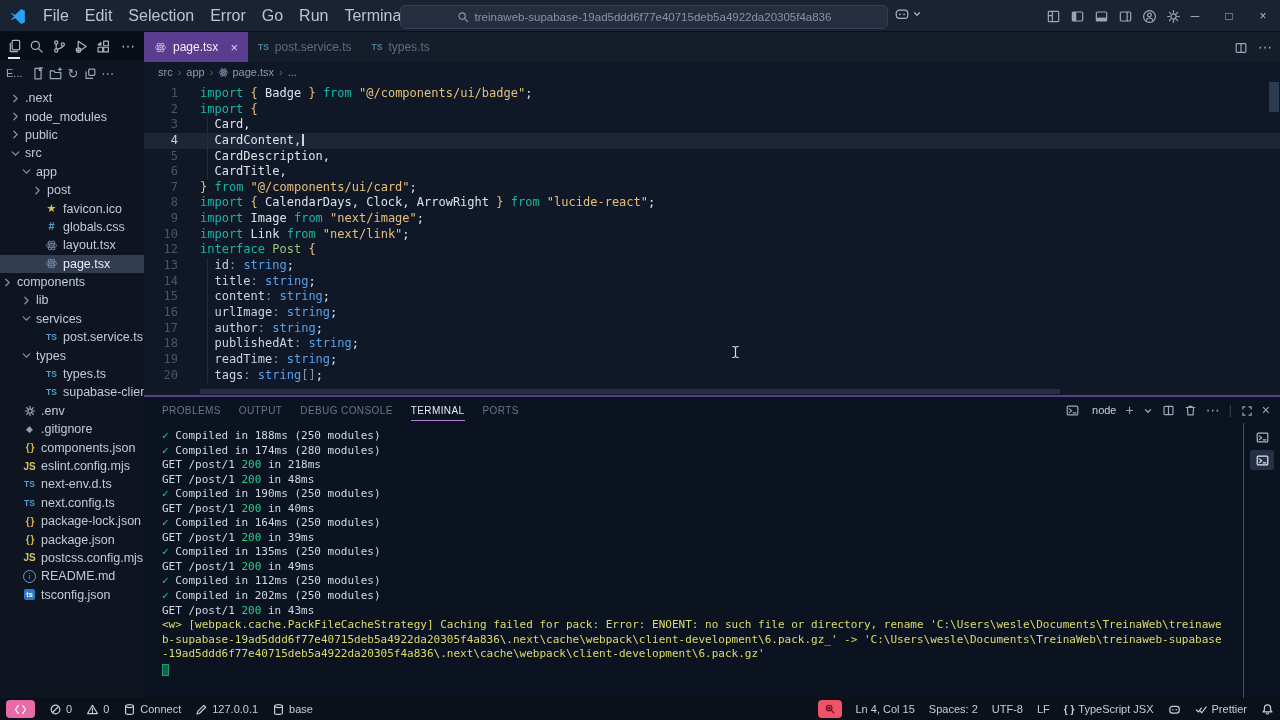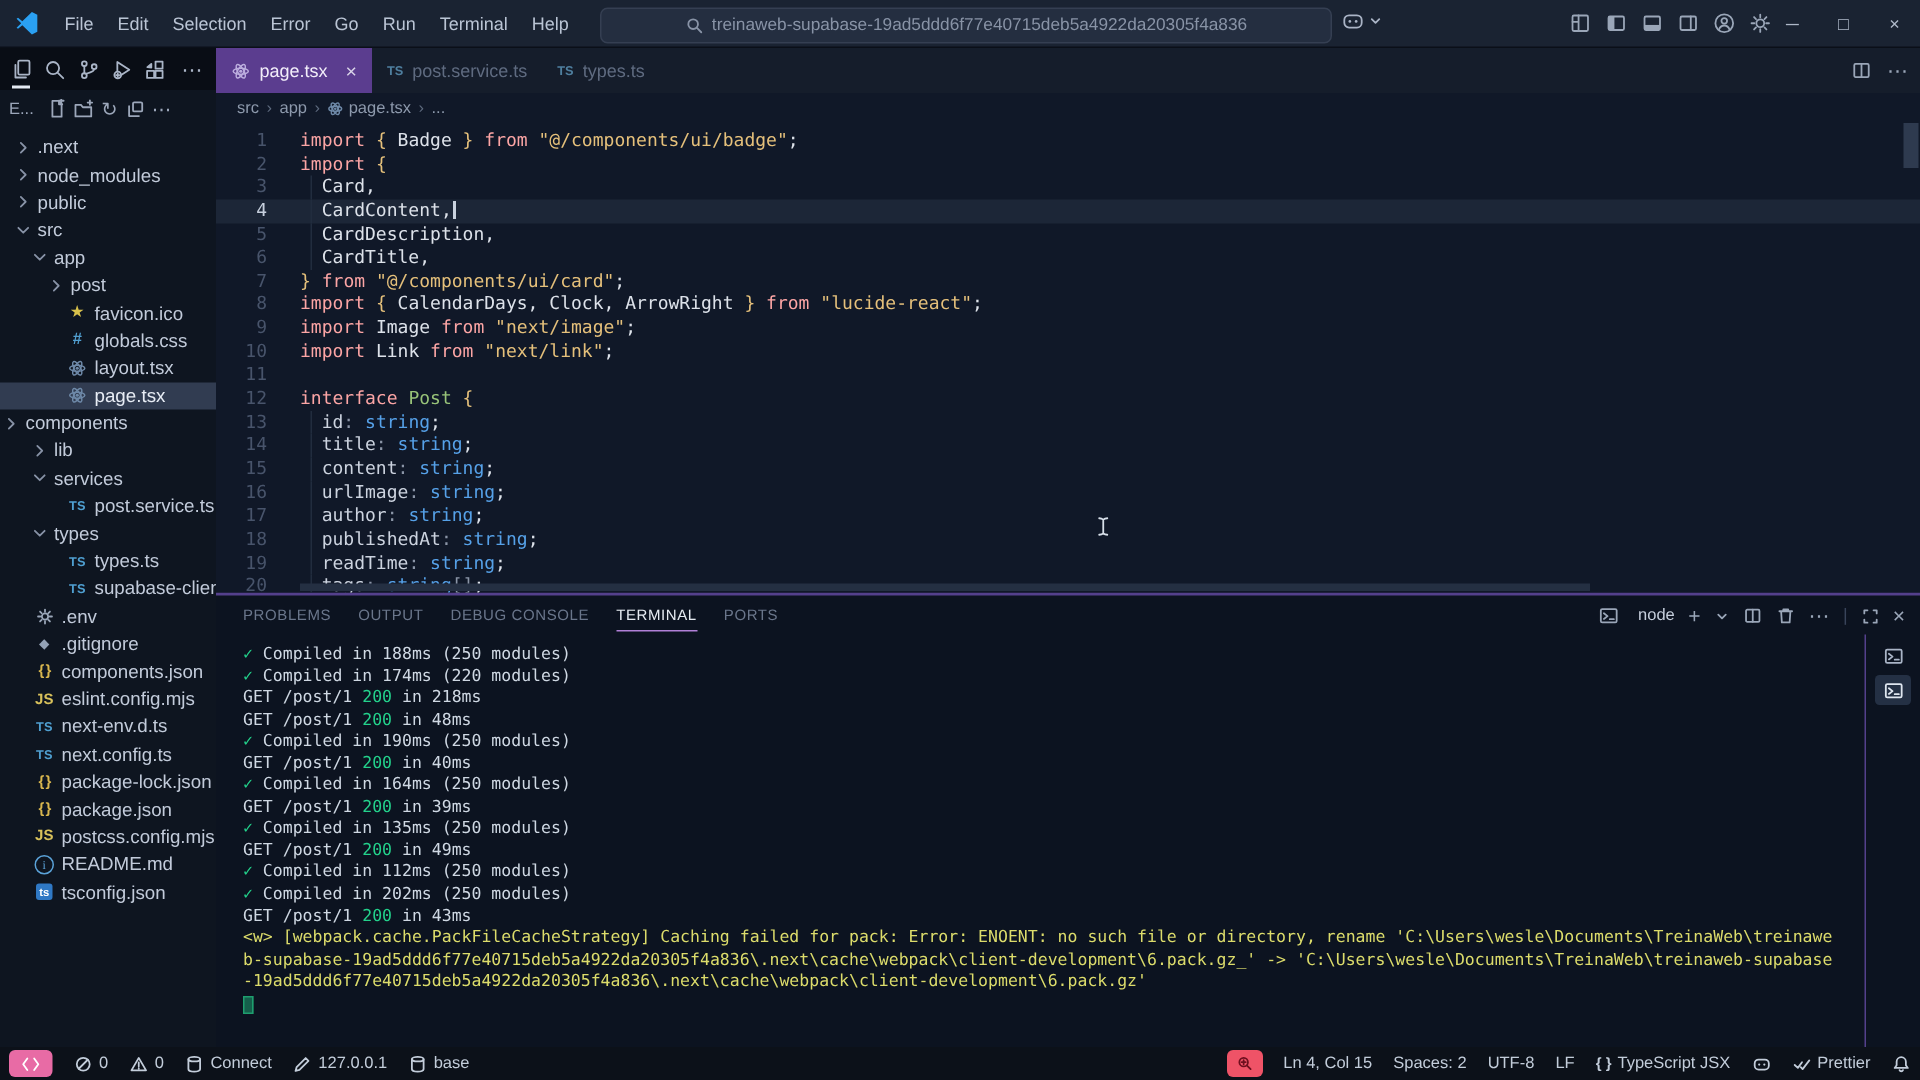--- a/index.html
+++ b/index.html
@@ -4,21 +4,21 @@
 <style>
   html,body{margin:0;padding:0;}
   body{width:1280px;height:720px;background:#0d1420;font-family:"Liberation Sans",sans-serif;overflow:hidden;color:#c3cdda;-webkit-font-smoothing:antialiased;}
   .ic{display:inline-block;vertical-align:middle;flex:none;}
   svg.ic *{vector-effect:non-scaling-stroke;}
   .tic{display:inline-block;vertical-align:middle;line-height:1;flex:none;}
 
   
   #titlebar{position:relative;height:32px;background:#1a2332;display:flex;align-items:center;border-bottom:1px solid #0a0f18;box-sizing:border-box;}
   #logo{margin:0 8px 0 10px;}
-  .menu-item{font-size:12px;color:#bac4d4;padding:3px 8px;border-radius:4px;cursor:default;text-align:center;}
+  .menu-item{font-size:16px;color:#bac4d4;padding:3px 8px;border-radius:4px;cursor:default;text-align:center;}
   #nav-arrows{display:flex;gap:8px;margin-left:22px;color:#8e99ac;}
   #cmd-center{position:absolute;left:400px;top:5px;width:486px;height:22px;background:#242e40;border:1px solid #353f52;border-radius:5px;display:flex;align-items:center;justify-content:center;gap:6px;color:#8893a6;font-size:11.5px;}
   #copilot-btn{position:absolute;left:894px;top:6px;display:flex;align-items:center;gap:2px;color:#aab4c6;}
   #title-actions{position:absolute;left:1046px;top:0;height:32px;display:flex;align-items:center;gap:9px;color:#9aa6b8;}
   #win-controls{position:absolute;right:0;top:0;height:32px;display:flex;}
   .win-btn{width:34px;height:32px;display:flex;align-items:center;justify-content:center;font-size:12px;color:#aeb8c8;}
 
   
   #main{display:flex;height:666px;}
   #sidebar{width:144px;background:#0e1520;display:flex;flex-direction:column;flex:none;}
@@ -48,21 +48,21 @@
   #breadcrumb{height:20px;display:flex;align-items:center;gap:5px;padding-left:14px;font-size:11px;color:#8d99ac;background:#101828;}
   .bc-sep{color:#5d6a7e;}
   #code-wrap{position:relative;height:313px;background:#101828;overflow:hidden;}
   #code{font-family:"DejaVu Sans Mono",monospace;font-size:12px;line-height:15.65px;padding-top:4px;}
   .code-line{height:15.65px;white-space:pre;display:flex;position:relative;}
   .code-line .gut{width:34px;text-align:right;color:#48546b;flex:none;user-select:none;}
   .code-line .ltxt{margin-left:22px;}
   .code-line.cur{background:#1c2637;}
   .code-line.cur .gut{color:#c6cfdd;}
   .code-line.guide::before{content:'';position:absolute;left:63px;top:0;bottom:0;border-left:1px solid #212c3e;}
-  .k{color:#fca5a5;}.i{color:#dde2ea;}.s{color:#e5c07b;}.b{color:#e5c07b;}.p{color:#8b95a7;}.t{color:#56a1e8;}.g{color:#98c379;}.pr{color:#ccd3df;}
+  .k{color:#14b8a6;}.i{color:#dde2ea;}.s{color:#e5c07b;}.b{color:#e5c07b;}.p{color:#8b95a7;}.t{color:#56a1e8;}.g{color:#98c379;}.pr{color:#ccd3df;}
   .caret{display:inline-block;width:1.5px;height:12px;background:#c9d2df;margin-left:1px;vertical-align:-2px;}
   #vscroll{position:absolute;top:0;right:1px;width:10px;height:30px;background:#2e3a4f;}
   #hscroll{position:absolute;bottom:1px;left:56px;width:860px;height:5px;background:#242f42;}
   #ibeam{position:absolute;left:584px;top:260px;color:#d7dfe9;}
 
   
   #panel{height:303px;background:#0c1320;border-top:2px solid #54408c;box-sizing:border-box;display:flex;flex-direction:column;}
   #panel-header{height:26px;display:flex;align-items:center;padding-left:18px;position:relative;flex:none;}
   .ptab{font-size:10px;letter-spacing:.4px;color:#6a768b;margin-right:18px;height:26px;display:flex;align-items:center;position:relative;cursor:default;}
   .ptab.active{color:#e6ebf2;}
@@ -565,21 +565,20 @@
             <div class="code-line"><span class="gut">1</span><span class="ltxt"><span class="k">import</span><span class="i"> </span><span class="b">{</span><span class="i"> Badge </span><span class="b">}</span><span class="i"> </span><span class="k">from</span><span class="i"> </span><span class="s">"@/components/ui/badge"</span><span class="i">;</span></span></div>
             <div class="code-line"><span class="gut">2</span><span class="ltxt"><span class="k">import</span><span class="i"> </span><span class="b">{</span></span></div>
             <div class="code-line guide"><span class="gut">3</span><span class="ltxt"><span class="i">  Card,</span></span></div>
             <div class="code-line cur guide"><span class="gut">4</span><span class="ltxt"><span class="i">  CardContent,</span><span class="caret"></span></span></div>
             <div class="code-line guide"><span class="gut">5</span><span class="ltxt"><span class="i">  CardDescription,</span></span></div>
             <div class="code-line guide"><span class="gut">6</span><span class="ltxt"><span class="i">  CardTitle,</span></span></div>
             <div class="code-line"><span class="gut">7</span><span class="ltxt"><span class="b">}</span><span class="i"> </span><span class="k">from</span><span class="i"> </span><span class="s">"@/components/ui/card"</span><span class="i">;</span></span></div>
             <div class="code-line"><span class="gut">8</span><span class="ltxt"><span class="k">import</span><span class="i"> </span><span class="b">{</span><span class="i"> CalendarDays, Clock, ArrowRight </span><span class="b">}</span><span class="i"> </span><span class="k">from</span><span class="i"> </span><span class="s">"lucide-react"</span><span class="i">;</span></span></div>
             <div class="code-line"><span class="gut">9</span><span class="ltxt"><span class="k">import</span><span class="i"> Image </span><span class="k">from</span><span class="i"> </span><span class="s">"next/image"</span><span class="i">;</span></span></div>
             <div class="code-line"><span class="gut">10</span><span class="ltxt"><span class="k">import</span><span class="i"> Link </span><span class="k">from</span><span class="i"> </span><span class="s">"next/link"</span><span class="i">;</span></span></div>
-            <div class="code-line"><span class="gut">11</span><span class="ltxt"> </span></div>
             <div class="code-line"><span class="gut">12</span><span class="ltxt"><span class="k">interface</span><span class="i"> </span><span class="g">Post</span><span class="i"> </span><span class="b">{</span></span></div>
             <div class="code-line guide"><span class="gut">13</span><span class="ltxt"><span class="pr">  id</span><span class="p">:</span><span class="i"> </span><span class="t">string</span><span class="i">;</span></span></div>
             <div class="code-line guide"><span class="gut">14</span><span class="ltxt"><span class="pr">  title</span><span class="p">:</span><span class="i"> </span><span class="t">string</span><span class="i">;</span></span></div>
             <div class="code-line guide"><span class="gut">15</span><span class="ltxt"><span class="pr">  content</span><span class="p">:</span><span class="i"> </span><span class="t">string</span><span class="i">;</span></span></div>
             <div class="code-line guide"><span class="gut">16</span><span class="ltxt"><span class="pr">  urlImage</span><span class="p">:</span><span class="i"> </span><span class="t">string</span><span class="i">;</span></span></div>
             <div class="code-line guide"><span class="gut">17</span><span class="ltxt"><span class="pr">  author</span><span class="p">:</span><span class="i"> </span><span class="t">string</span><span class="i">;</span></span></div>
             <div class="code-line guide"><span class="gut">18</span><span class="ltxt"><span class="pr">  publishedAt</span><span class="p">:</span><span class="i"> </span><span class="t">string</span><span class="i">;</span></span></div>
             <div class="code-line guide"><span class="gut">19</span><span class="ltxt"><span class="pr">  readTime</span><span class="p">:</span><span class="i"> </span><span class="t">string</span><span class="i">;</span></span></div>
             <div class="code-line guide"><span class="gut">20</span><span class="ltxt"><span class="pr">  tags</span><span class="p">:</span><span class="i"> </span><span class="t">string</span><span class="p">[]</span><span class="i">;</span></span></div>
           </div>
@@ -632,21 +631,21 @@
                   <g stroke="currentColor" fill="none" stroke-width="1.2" stroke-linecap="round" stroke-linejoin="round">
                     <path d="M2.5 5.3V2.5h2.8M13.5 5.3V2.5h-2.8M2.5 10.7v2.8h2.8M13.5 10.7v2.8h-2.8"></path>
                   </g>
                 </svg></span>
             <span class="tic" style="font-size:14px">×</span>
           </div>
         </div>
         <div id="panel-body">
           <div id="terminal">
               <div class="tl"><span class="ck">✓</span><span class="w"> Compiled in 188ms (250 modules)</span></div>
-              <div class="tl"><span class="ck">✓</span><span class="w"> Compiled in 174ms (220 modules)</span></div>
+              <div class="tl"><span class="ck">✓</span><span class="w"> Compiled in 174ms (280 modules)</span></div>
               <div class="tl"><span class="w">GET /post/1 </span><span class="gr">200</span><span class="w"> in 218ms</span></div>
               <div class="tl"><span class="w">GET /post/1 </span><span class="gr">200</span><span class="w"> in 48ms</span></div>
               <div class="tl"><span class="ck">✓</span><span class="w"> Compiled in 190ms (250 modules)</span></div>
               <div class="tl"><span class="w">GET /post/1 </span><span class="gr">200</span><span class="w"> in 40ms</span></div>
               <div class="tl"><span class="ck">✓</span><span class="w"> Compiled in 164ms (250 modules)</span></div>
               <div class="tl"><span class="w">GET /post/1 </span><span class="gr">200</span><span class="w"> in 39ms</span></div>
               <div class="tl"><span class="ck">✓</span><span class="w"> Compiled in 135ms (250 modules)</span></div>
               <div class="tl"><span class="w">GET /post/1 </span><span class="gr">200</span><span class="w"> in 49ms</span></div>
               <div class="tl"><span class="ck">✓</span><span class="w"> Compiled in 112ms (250 modules)</span></div>
               <div class="tl"><span class="ck">✓</span><span class="w"> Compiled in 202ms (250 modules)</span></div>

